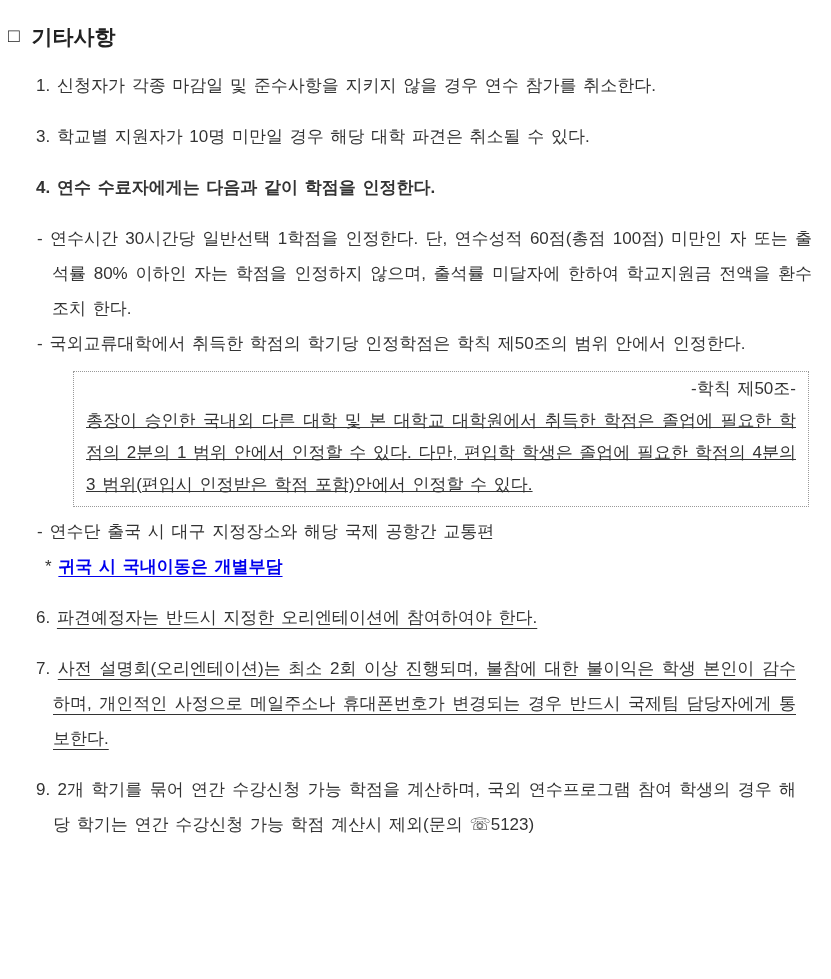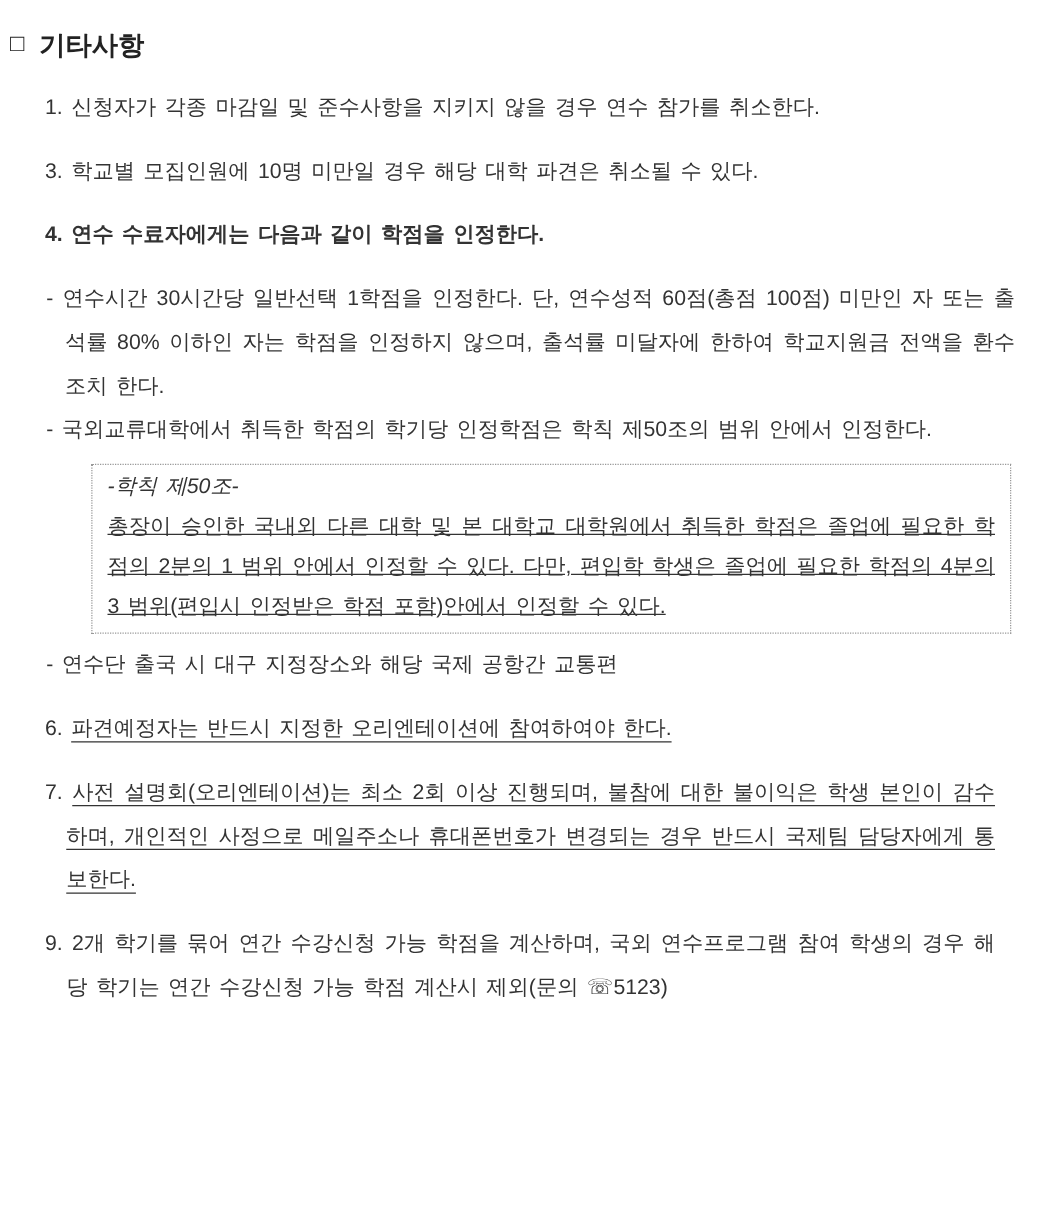--- a/index.html
+++ b/index.html
@@ -53,22 +53,21 @@
     padding-left: 15px;
     text-indent: -15px;
   }
   .rulebox {
     margin: 10px 3px 7px 53px;
     border: 1px dotted #999999;
     padding: 1px 12px 5px 12px;
     line-height: 32px;
   }
   .rulebox-title {
-    text-align: left;
-    font-style: italic;
+    text-align: right;
   }
   .rulebox-body {
     text-align: justify;
     text-decoration: underline;
   }
   .note {
     margin: 0 0 0 25px;
   }
   .note .link {
     color: #0000ee;
@@ -88,21 +87,21 @@
   </h1>
 
   <p class="item">
     <span class="no">1.</span>
     <span class="txt">신청자가 각종 마감일 및 준수사항을 지키지 않을 경우 연수 참가를 취소한다.</span>
   </p>
 
 
   <p class="item">
     <span class="no">3.</span>
-    <span class="txt">학교별 모집인원에 10명 미만일 경우 해당 대학 파견은 취소될 수 있다.</span>
+    <span class="txt">학교별 지원자가 10명 미만일 경우 해당 대학 파견은 취소될 수 있다.</span>
   </p>
 
   <p class="item bold">
     <span class="no">4.</span>
     <span class="txt">연수 수료자에게는 다음과 같이 학점을 인정한다.</span>
   </p>
 
   <p class="sub">
     <span class="no">-</span>
     <span class="txt">연수시간 30시간당 일반선택 1학점을 인정한다. 단, 연수성적 60점(총점 100점) 미만인 자 또는 출석률 80% 이하인 자는 학점을 인정하지 않으며, 출석률 미달자에 한하여 학교지원금 전액을 환수조치 한다.</span>
@@ -117,20 +116,24 @@
     <div class="rulebox-title">-학칙 제50조-</div>
     <div class="rulebox-body">총장이 승인한 국내외 다른 대학 및 본 대학교 대학원에서 취득한 학점은 졸업에 필요한 학점의 2분의 1 범위 안에서 인정할 수 있다. 다만, 편입학 학생은 졸업에 필요한 학점의 4분의 3 범위(편입시 인정받은 학점 포함)안에서 인정할 수 있다.</div>
   </div>
 
 
   <p class="sub">
     <span class="no">-</span>
     <span class="txt">연수단 출국 시 대구 지정장소와 해당 국제 공항간 교통편</span>
   </p>
 
+  <p class="note">
+    <span class="note-marker">*</span>
+    <span class="link">귀국 시 국내이동은 개별부담</span>
+  </p>
 
   <p class="item u">
     <span class="no">6.</span>
     <span class="txt">파견예정자는 반드시 지정한 오리엔테이션에 참여하여야 한다.</span>
   </p>
 
   <p class="item u">
     <span class="no">7.</span>
     <span class="txt">사전 설명회(오리엔테이션)는 최소 2회 이상 진행되며, 불참에 대한 불이익은 학생 본인이 감수하며, 개인적인 사정으로 메일주소나 휴대폰번호가 변경되는 경우 반드시 국제팀 담당자에게 통보한다.</span>
   </p>

